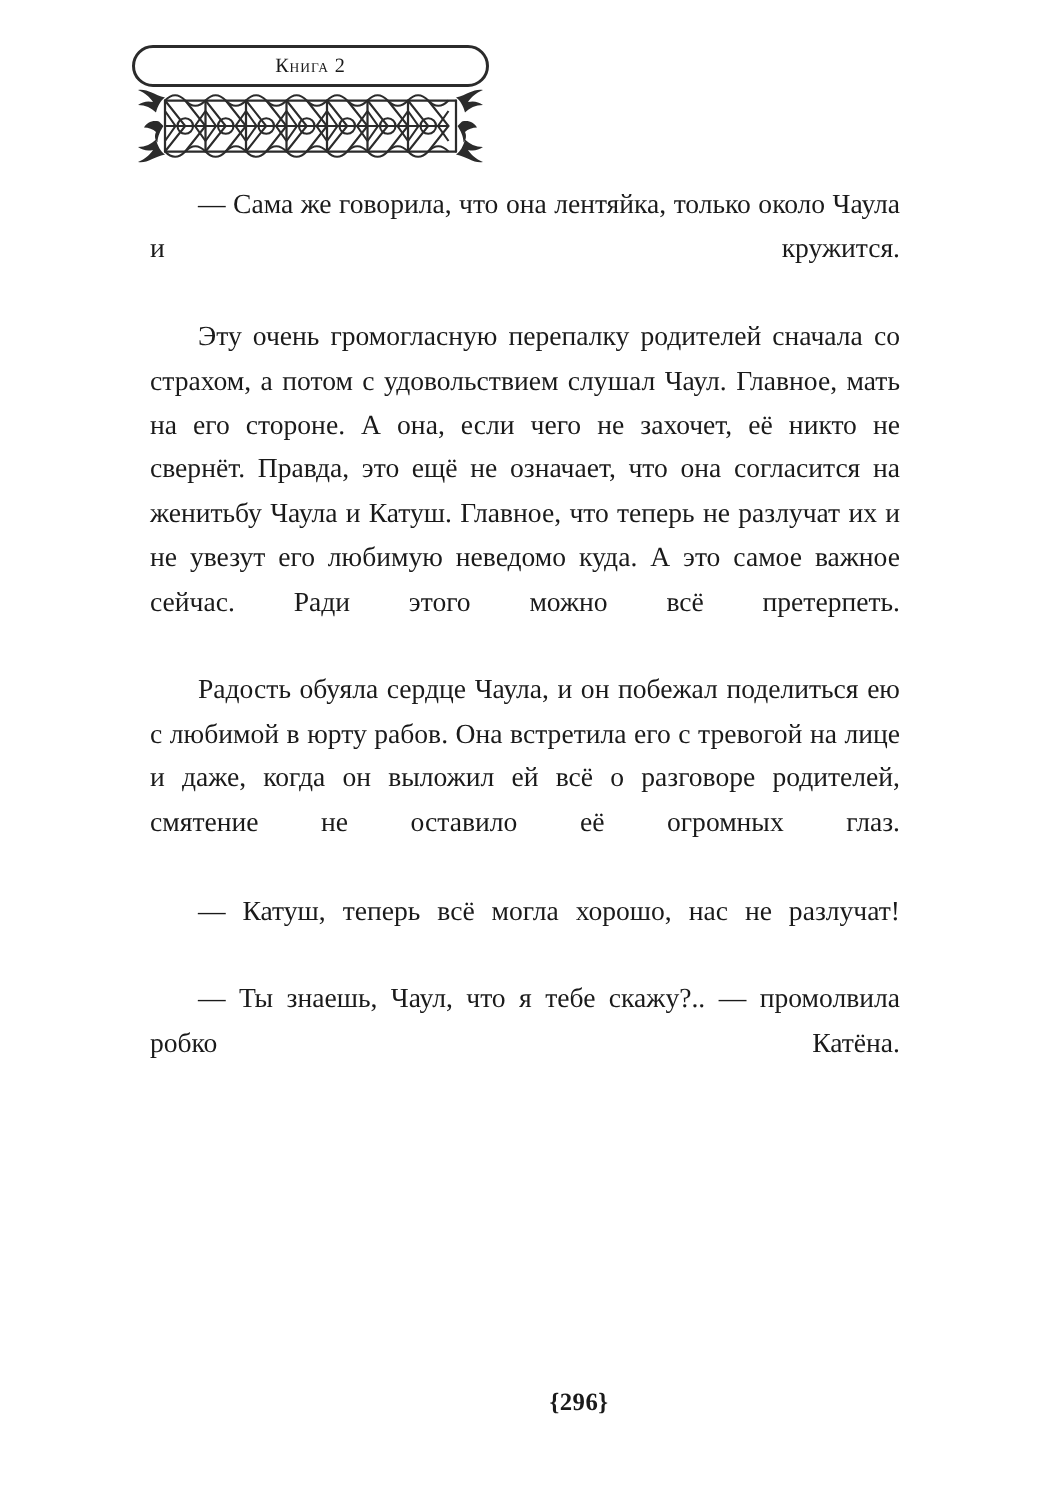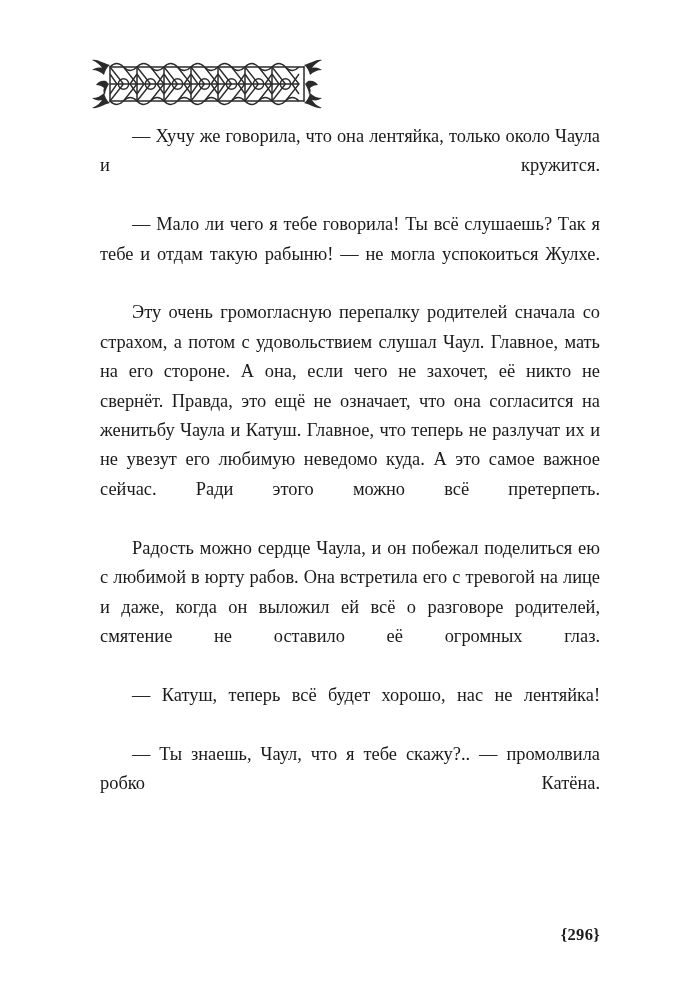--- a/index.html
+++ b/index.html
@@ -96,30 +96,34 @@
   
   .folio {
     position: absolute;
     left: 100px;
     top: 925px;
     width: 500px;
     font-size: 16.5px;
     font-weight: bold;
     letter-spacing: 0.3px;
     color: #1a1a1a;
-    text-align: right;
+    text-align: center;
     padding-left: 72px;
     box-sizing: border-box;
   }
 </style>
 </head>
 <body>
 
 <div class="page">
 
+  <div class="runhead">
+    <div class="runhead-frame"></div>
+    <div class="runhead-label">Книга 2</div>
+  </div>
 
   <div class="ornament">
     <svg viewBox="0 0 238 58" xmlns="http://www.w3.org/2000/svg" aria-hidden="true">
       <g stroke="#2b2b2b" fill="none" stroke-width="1.5" stroke-linecap="round">
 
         <path d="M22 10 H216"></path>
         <path d="M22 44 H216"></path>
 
         <path d="M22 10 V44 M49 10 V44 M76 10 V44 M103 10 V44 M130 10 V44 M157 10 V44 M184 10 V44 M216 10 V44"></path>
       </g>
@@ -175,24 +179,23 @@
 
       <g fill="#2b2b2b">
         <path d="M216 8 C224 6 228 2 234 3 C229 5 226 8 224 11 C228 10 231 11 234 13 C229 13 225 15 222 18 C221 14 219 10 216 8 Z"></path>
         <path d="M216 46 C224 48 228 52 234 51 C229 49 226 46 224 43 C228 44 231 43 234 41 C229 41 225 39 222 36 C221 40 219 44 216 46 Z"></path>
         <path d="M220 24 C225 23 228 25 230 28 C227 28 224 29 222 31 C223 33 223 36 221 38 C221 34 219 30 217 27 Z"></path>
       </g>
     </svg>
   </div>
 
   <div class="textblock">
-    <p class="para">— Хучу же говорила, что она лентяйка, только около Чаула и кружится.</p>
-    <p class="para">— Мало ли чего я тебе говорила! Ты всё слуша­ешь? Так я тебе и отдам такую рабыню! — не могла успокоиться Жулхе.</p>
+    <p class="para">— Сама же говорила, что она лентяйка, только около Чаула и кружится.</p>
     <p class="para">Эту очень громогласную перепалку родителей сначала со страхом, а потом с удовольствием слушал Чаул. Главное, мать на его стороне. А она, если чего не захочет, её никто не свернёт. Правда, это ещё не оз­начает, что она согласится на женитьбу Чаула и Ка­туш. Главное, что теперь не разлучат их и не увезут его любимую неведомо куда. А это самое важное сей­час. Ради этого можно всё претерпеть.</p>
-    <p class="para">Радость можно сердце Чаула, и он побежал по­делиться ею с любимой в юрту рабов. Она встретила его с тревогой на лице и даже, когда он выложил ей всё о разговоре родителей, смятение не оставило её огромных глаз.</p>
-    <p class="para">— Катуш, теперь всё будет хорошо, нас не лентяйка!</p>
+    <p class="para">Радость обуяла сердце Чаула, и он побежал по­делиться ею с любимой в юрту рабов. Она встретила его с тревогой на лице и даже, когда он выложил ей всё о разговоре родителей, смятение не оставило её огромных глаз.</p>
+    <p class="para">— Катуш, теперь всё могла хорошо, нас не разлучат!</p>
     <p class="para">— Ты знаешь, Чаул, что я тебе скажу?.. — про­молвила робко Катёна.</p>
 
   </div>
 
   <div class="folio">{296}</div>
 
 </div>
 
 </body></html>

